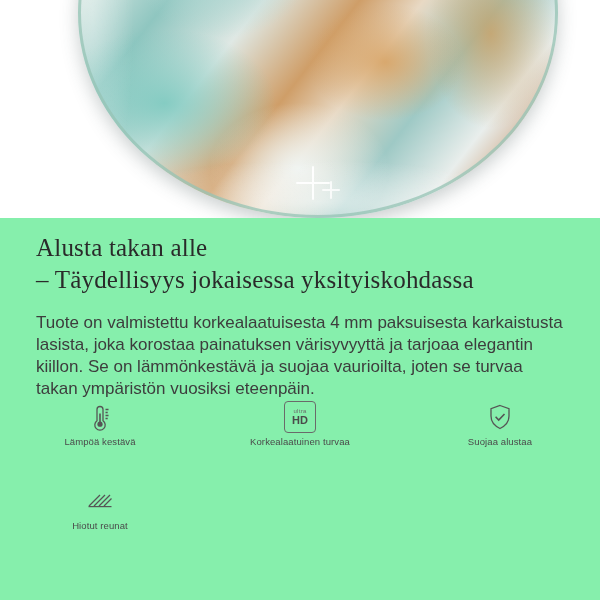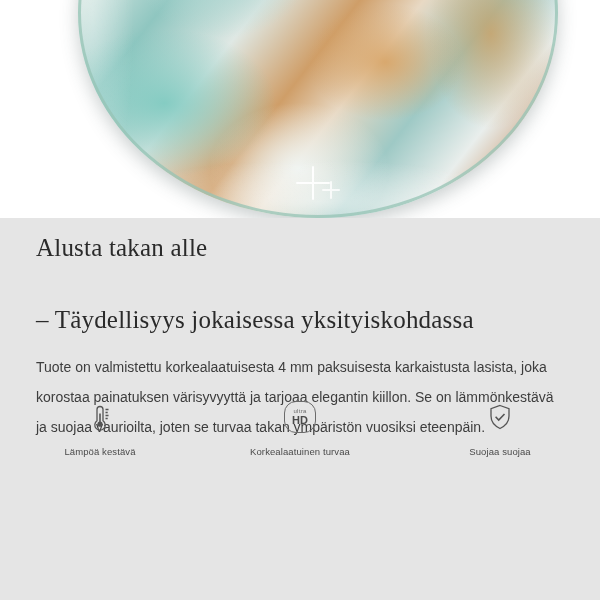--- a/index.html
+++ b/index.html
@@ -10,21 +10,21 @@
     width: 600px;
     height: 600px;
     background: #ffffff;
     font-family: "Liberation Sans", sans-serif;
     overflow: hidden;
   }
   .page {
     position: relative;
     width: 600px;
     height: 600px;
-    background: #e5e5e5;
+    background: #86efac;
   }
 
   
   .hero {
     position: absolute;
     left: 0;
     top: 0;
     width: 600px;
     height: 218px;
     overflow: hidden;
@@ -94,28 +94,28 @@
   .headline {
     font-family: "Liberation Serif", serif;
     color: #2a2a2a;
     font-size: 25px;
     line-height: 32px;
     font-weight: 400;
     margin: 0;
     padding: 14px 36px 0 36px;
     letter-spacing: .2px;
   }
-  .headline .line2 { display: block; margin-top: 40px; }
+  .headline .line2 { display: block; }
 
   .body-copy {
     margin: 0;
     padding: 16px 36px 0 36px;
     color: #3d3d3d;
-    font-size: 14px;
-    line-height: 30px;
+    font-size: 17px;
+    line-height: 22px;
   }
 
   
   .features {
     position: absolute;
     left: 0;
     top: 392px;
     width: 600px;
     display: grid;
     grid-template-columns: repeat(3, 1fr);
@@ -130,31 +130,30 @@
     padding-top: 6px;
   }
   .feature-icon {
     height: 38px;
     display: flex;
     align-items: center;
     justify-content: center;
     color: #555555;
   }
   .feature-label {
-    margin-top: 10px;
     font-size: 9.5px;
     color: #4a4a4a;
     text-align: left;
     letter-spacing: .1px;
   }
   .hd-badge {
     width: 30px;
     height: 30px;
     border: 1.4px solid #6a6a6a;
-    border-radius: 12px;
+    border-radius: 4px;
     display: flex;
     flex-direction: column;
     align-items: center;
     justify-content: center;
     line-height: 1;
   }
   .hd-badge .hd-top {
     font-size: 6px;
     letter-spacing: .3px;
     color: #6a6a6a;
@@ -210,20 +209,29 @@
       <div class="feature-label">Korkealaatuinen turvaa</div>
     </div>
 
     <div class="feature">
       <div class="feature-icon">
         <svg width="34" height="34" viewBox="0 0 34 34" fill="none" stroke="#555" stroke-width="1.3">
           <path d="M17 5.5l9 3.2v7.4c0 6-3.9 10-9 12.4-5.1-2.4-9-6.4-9-12.4V8.7L17 5.5z"></path>
           <path d="M12.6 16.8l3.1 3.2 5.8-6" stroke-width="1.6"></path>
         </svg>
       </div>
-      <div class="feature-label">Suojaa suojaa</div>
-    </div>
-
-
+      <div class="feature-label">Suojaa alustaa</div>
+    </div>
+
+
+    <div class="feature">
+      <div class="feature-icon">
+        <svg width="34" height="34" viewBox="0 0 34 34" fill="none" stroke="#555" stroke-width="1.3">
+          <path d="M6 22L17 11M11 22L22 11M16 22L27 11M21 22L28.5 14.5"></path>
+          <path d="M5.5 22.6h23" stroke-width="1.2"></path>
+        </svg>
+      </div>
+      <div class="feature-label">Hiotut reunat</div>
+    </div>
 
 
   </div>
 </div>
 
 </body></html>

